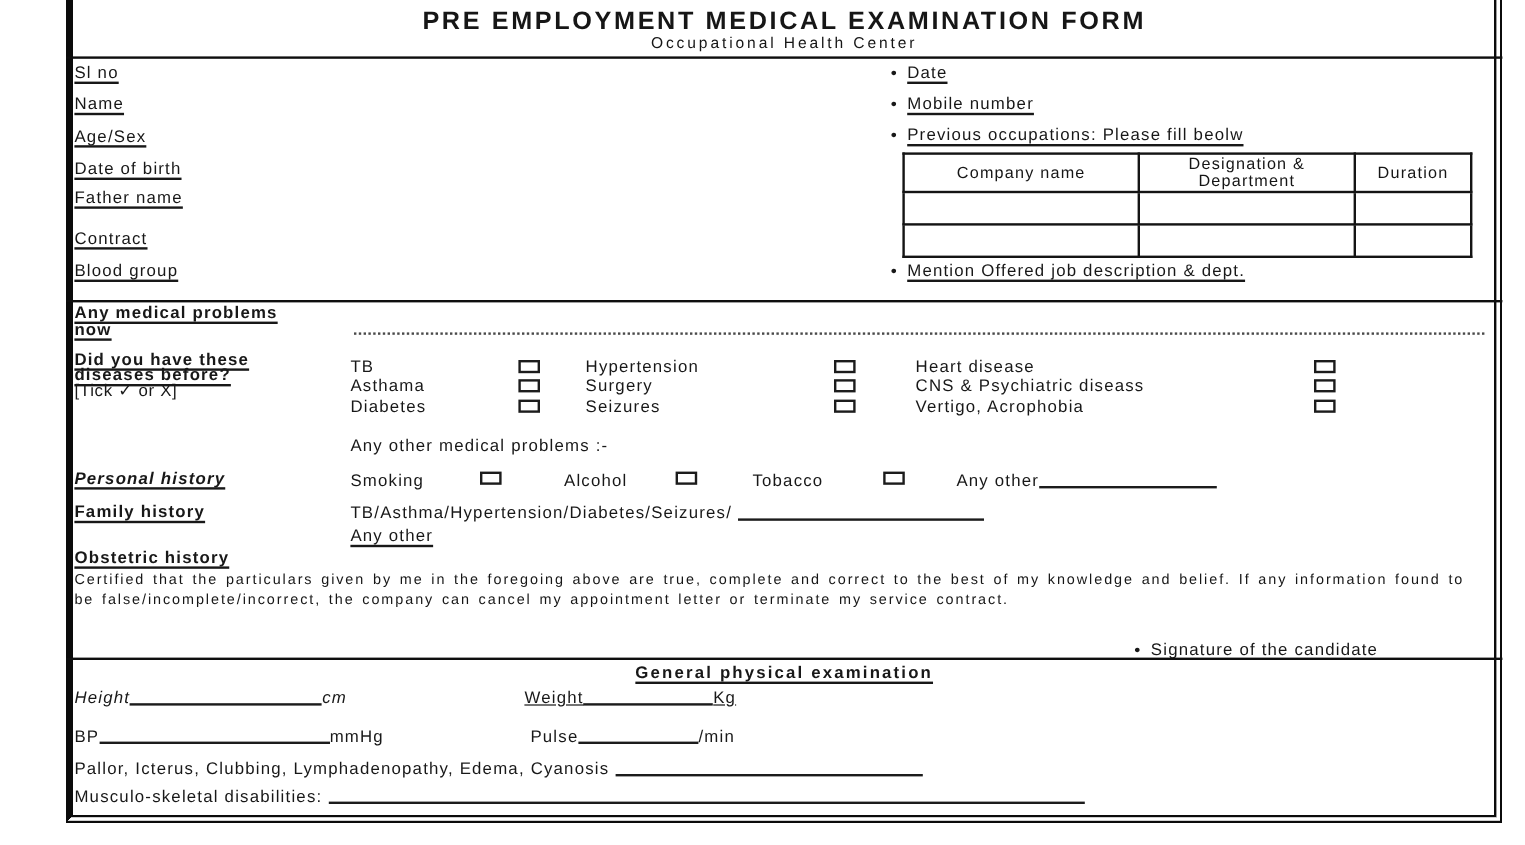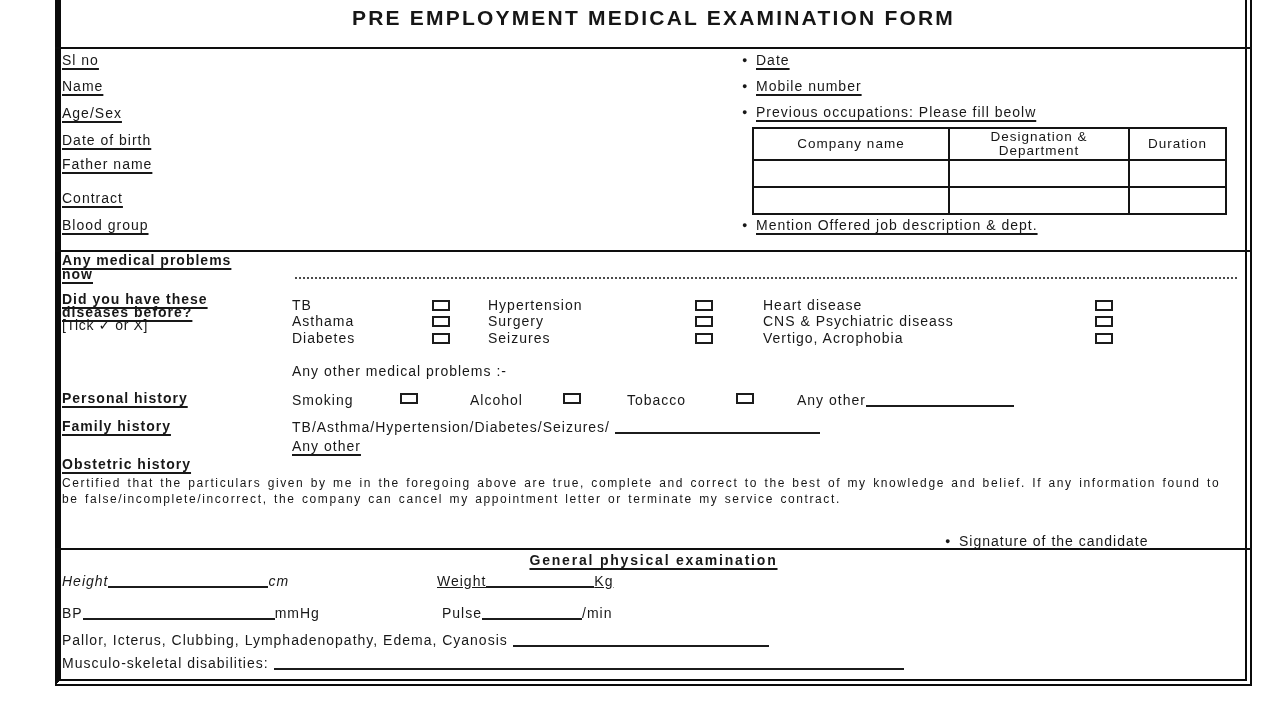--- a/index.html
+++ b/index.html
@@ -35,20 +35,21 @@
   .col-company { width:196px; } .col-desig { width:180px; } .col-dur { width:97px; }
   .center-line { left:55px; width:1197px; text-align:center; }
 </style>
 </head>
 <body>
 
 <div class="page">
   <div class="form-frame"></div>
 
   <div class="abs title center-line" style="top:6px;">PRE EMPLOYMENT MEDICAL EXAMINATION FORM</div>
+  <div class="abs subtitle center-line" style="top:28px;">Occupational Health Center</div>
   <div class="divider" style="top:47px;"></div>
 
   <span class="abs txt ul" style="left:62px;top:52px;">Sl no</span>
   <span class="abs txt ul" style="left:62px;top:78px;">Name</span>
   <span class="abs txt ul" style="left:62px;top:105px;">Age/Sex</span>
   <span class="abs txt ul" style="left:62px;top:132px;">Date of birth</span>
   <span class="abs txt ul" style="left:62px;top:156px;">Father name</span>
   <span class="abs txt ul" style="left:62px;top:190px;">Contract</span>
   <span class="abs txt ul" style="left:62px;top:217px;">Blood group</span>
 
@@ -117,21 +118,21 @@
 
   <span class="abs txt" style="left:763px;top:297px;">Heart disease</span>
   <span class="abs txt" style="left:763px;top:313px;">CNS &amp; Psychiatric diseass</span>
   <span class="abs txt" style="left:763px;top:330px;">Vertigo, Acrophobia</span>
   <span class="cb" style="left:1095px;top:300px;"></span>
   <span class="cb" style="left:1095px;top:316px;"></span>
   <span class="cb" style="left:1095px;top:333px;"></span>
 
   <div class="abs txt" style="left:292px;top:363px;">Any other medical problems :-</div>
 
-  <span class="abs txt b ul" style="left:62px;top:390px;">Personal history</span>
+  <span class="abs txt b ul" style="left:62px;top:390px;font-style:italic;">Personal history</span>
   <span class="abs txt" style="left:292px;top:392px;">Smoking</span>
   <span class="cb" style="left:400px;top:393px;"></span>
   <span class="abs txt" style="left:470px;top:392px;">Alcohol</span>
   <span class="cb" style="left:563px;top:393px;"></span>
   <span class="abs txt" style="left:627px;top:392px;">Tobacco</span>
   <span class="cb" style="left:736px;top:393px;"></span>
   <div class="abs txt" style="left:797px;top:392px;">
     <span>Any other</span><span class="blank" style="width:148px;"></span>
   </div>
 

